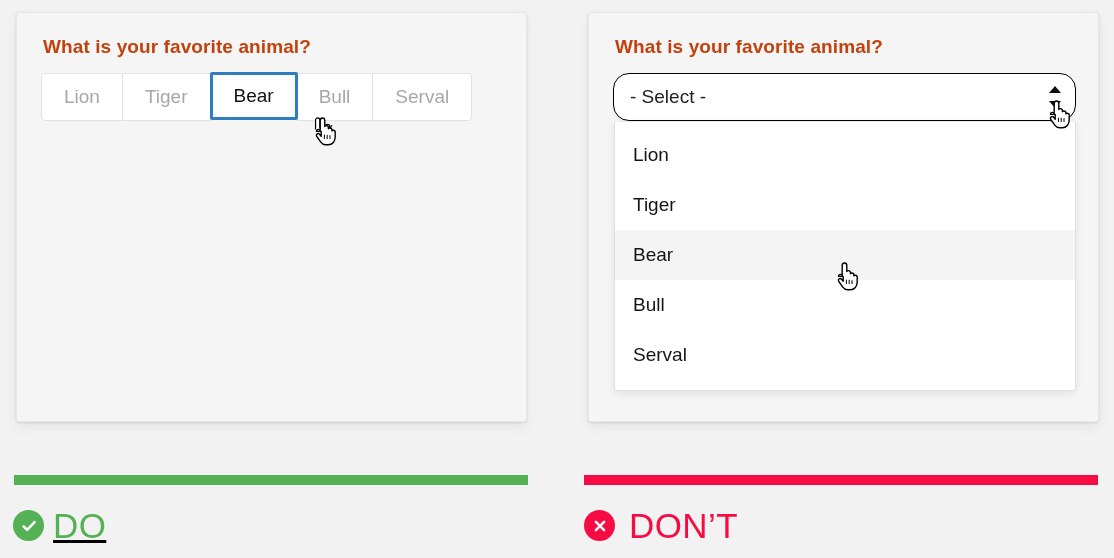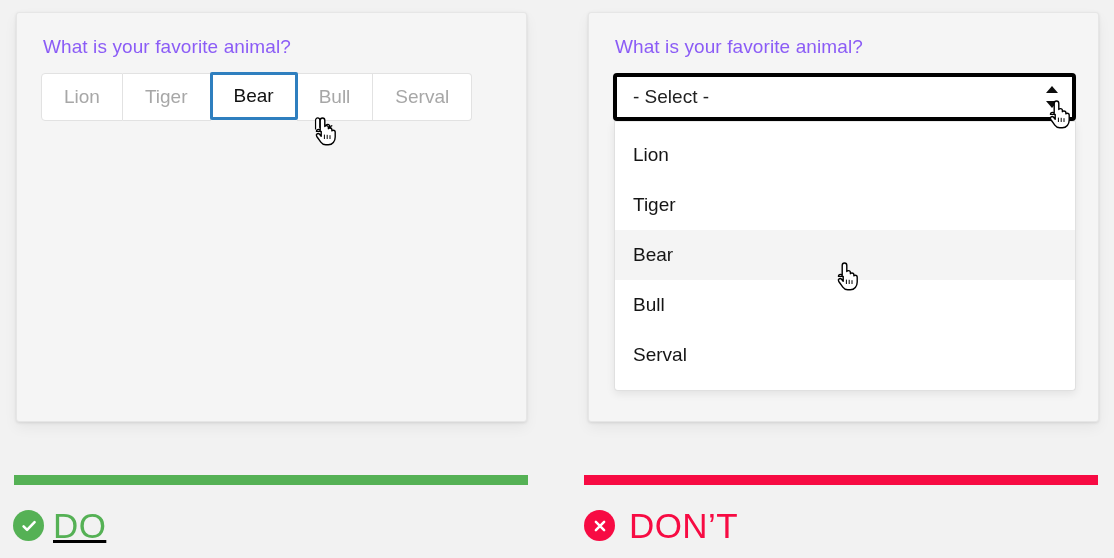--- a/index.html
+++ b/index.html
@@ -25,23 +25,24 @@
     box-sizing: border-box;
   }
   .card-do   { left: 16px;  top: 12px; width: 511px; height: 410px; }
   .card-dont { left: 588px; top: 12px; width: 511px; height: 410px; }
 
   .question {
     position: absolute;
     left: 26px;
     top: 23px;
     font-size: 19px;
-    color: #8b5cf6;
+    color: #c2410c;
     letter-spacing: 0.1px;
     white-space: nowrap;
+    font-weight: bold;
   }
 
   
   .segmented {
     position: absolute;
     left: 24px;
     top: 60px;
     display: flex;
     align-items: stretch;
   }
@@ -78,22 +79,22 @@
   }
 
   
   .select-box {
     position: absolute;
     left: 24px;
     top: 60px;
     width: 463px;
     height: 48px;
     background: #ffffff;
-    border: 4px solid #000000;
-    border-radius: 4px;
+    border: 1px solid #000000;
+    border-radius: 16px;
     box-sizing: border-box;
     box-shadow: 0 1px 2px rgba(0,0,0,0.07);
     display: flex;
     align-items: center;
   }
   .select-value {
     font-size: 19px;
     color: #222222;
     padding-left: 16px;
     white-space: nowrap;

